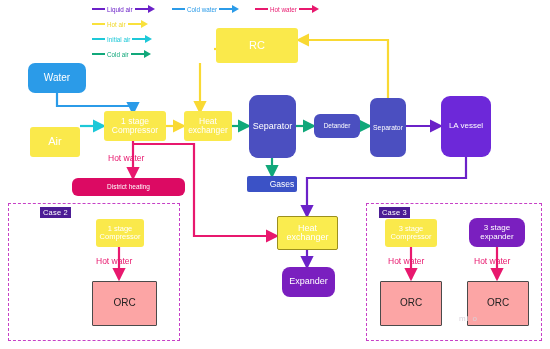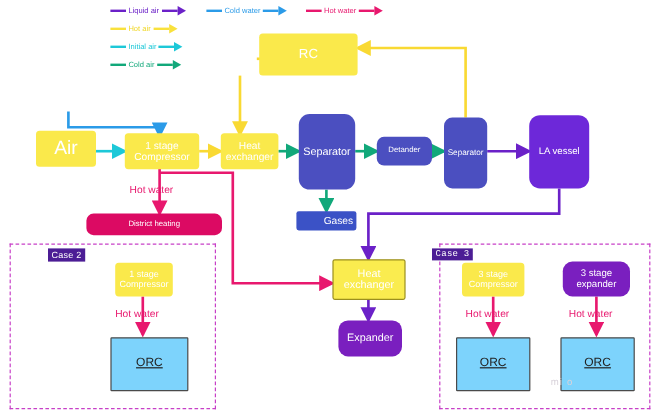--- a/index.html
+++ b/index.html
@@ -15,21 +15,21 @@
   
   .n-yellow{background:#FAE94B;color:#ffffff;border-radius:3px;}
   .n-yellow-b{background:#FAEC4F;color:#ffffff;border:1.3px solid #9B8F1E;border-radius:2px;}
   .n-blue{background:#2B9BE8;color:#ffffff;border-radius:7px;}
   .n-indigo{background:#4B4FC0;color:#ffffff;}
   .n-indigo-sm{background:#4B4FC0;color:#ffffff;border-radius:6px;}
   .n-gases{background:#3B52C6;color:#ffffff;border-radius:2px;}
   .n-magenta{background:#6d28d9;color:#ffffff;border-radius:9px;}
   .n-purple{background:#7A1FBF;color:#ffffff;border-radius:8px;}
   .n-pink{background:#DC0A63;color:#ffffff;border-radius:6px;}
-  .n-orc{background:#7dd3fc;color:#222222;border:1.6px solid #4A4A4A;border-radius:1px;text-decoration:underline;}
+  .n-orc{background:#fca5a5;color:#222222;border:1.6px solid #4A4A4A;border-radius:1px;}
 
   .lbl{position:absolute;color:#E8186E;font-size:8.5px;white-space:nowrap;}
   .case-tag{position:absolute;background:#4c1d95;color:#ffffff;font-size:7.5px;
             padding:1px 3px;letter-spacing:.2px;}
   .dashbox{position:absolute;border:1.6px dashed #C740C7;box-sizing:border-box;}
 
   
   .legend{position:absolute;}
   .leg-row{position:absolute;display:flex;align-items:center;height:10px;}
   .leg-line{height:2.2px;width:13px;}
@@ -148,22 +148,23 @@
       <path d="M119,247 L119,279" stroke="#E8186E" marker-end="url(#ah-pink)"></path>
 
       <path d="M411,247 L411,279" stroke="#E8186E" marker-end="url(#ah-pink)"></path>
 
       <path d="M497,247 L497,279" stroke="#E8186E" marker-end="url(#ah-pink)"></path>
     </g>
   </svg>
 
   <div class="node n-yellow" style="left:216px; top:28px; width:82px; height:35px; font-size:11px;">RC</div>
 
-
-  <div class="node n-yellow" style="left:30px; top:109px; width:50px; height:30px; font-size:16px;">Air</div>
+  <div class="node n-blue" style="left:28px; top:63px; width:58px; height:30px; font-size:10px;">Water</div>
+
+  <div class="node n-yellow" style="left:30px; top:127px; width:50px; height:30px; font-size:11px;">Air</div>
 
   <div class="node n-yellow" style="left:104px; top:111px; width:62px; height:30px; font-size:8.5px; white-space:pre-line;">1 stage
 Compressor</div>
 
   <div class="node n-yellow" style="left:184px; top:111px; width:48px; height:30px; font-size:8.5px; white-space:pre-line;">Heat
 exchanger</div>
 
   <div class="node n-indigo" style="left:249px; top:95px; width:47px; height:63px; font-size:9px; border-radius:9px;">Separator</div>
 
   <div class="node n-indigo-sm" style="left:314px; top:114px; width:46px; height:24px; font-size:6.5px;">Detander</div>
@@ -187,21 +188,21 @@
   <div class="case-tag" style="left:40px; top:207px;">Case 2</div>
 
   <div class="node n-yellow" style="left:96px; top:219px; width:48px; height:28px; font-size:7.5px; white-space:pre-line;">1 stage
 Compressor</div>
 
   <div class="lbl" style="left:96px; top:256px;">Hot water</div>
 
   <div class="node n-orc" style="left:92px; top:281px; width:65px; height:45px; font-size:10px;">ORC</div>
 
   <div class="dashbox" style="left:366px; top:203px; width:176px; height:138px;"></div>
-  <div class="case-tag" style="left:360px; top:207px;font-family:Liberation Mono, monospace;">Case 3</div>
+  <div class="case-tag" style="left:379px; top:207px;">Case 3</div>
 
   <div class="node n-yellow" style="left:385px; top:219px; width:52px; height:28px; font-size:7.5px; white-space:pre-line;">3 stage
 Compressor</div>
 
   <div class="node n-purple" style="left:469px; top:218px; width:56px; height:29px; font-size:8px; white-space:pre-line;">3 stage
 expander</div>
 
   <div class="lbl" style="left:388px; top:256px;">Hot water</div>
 
   <div class="lbl" style="left:474px; top:256px;">Hot water</div>

